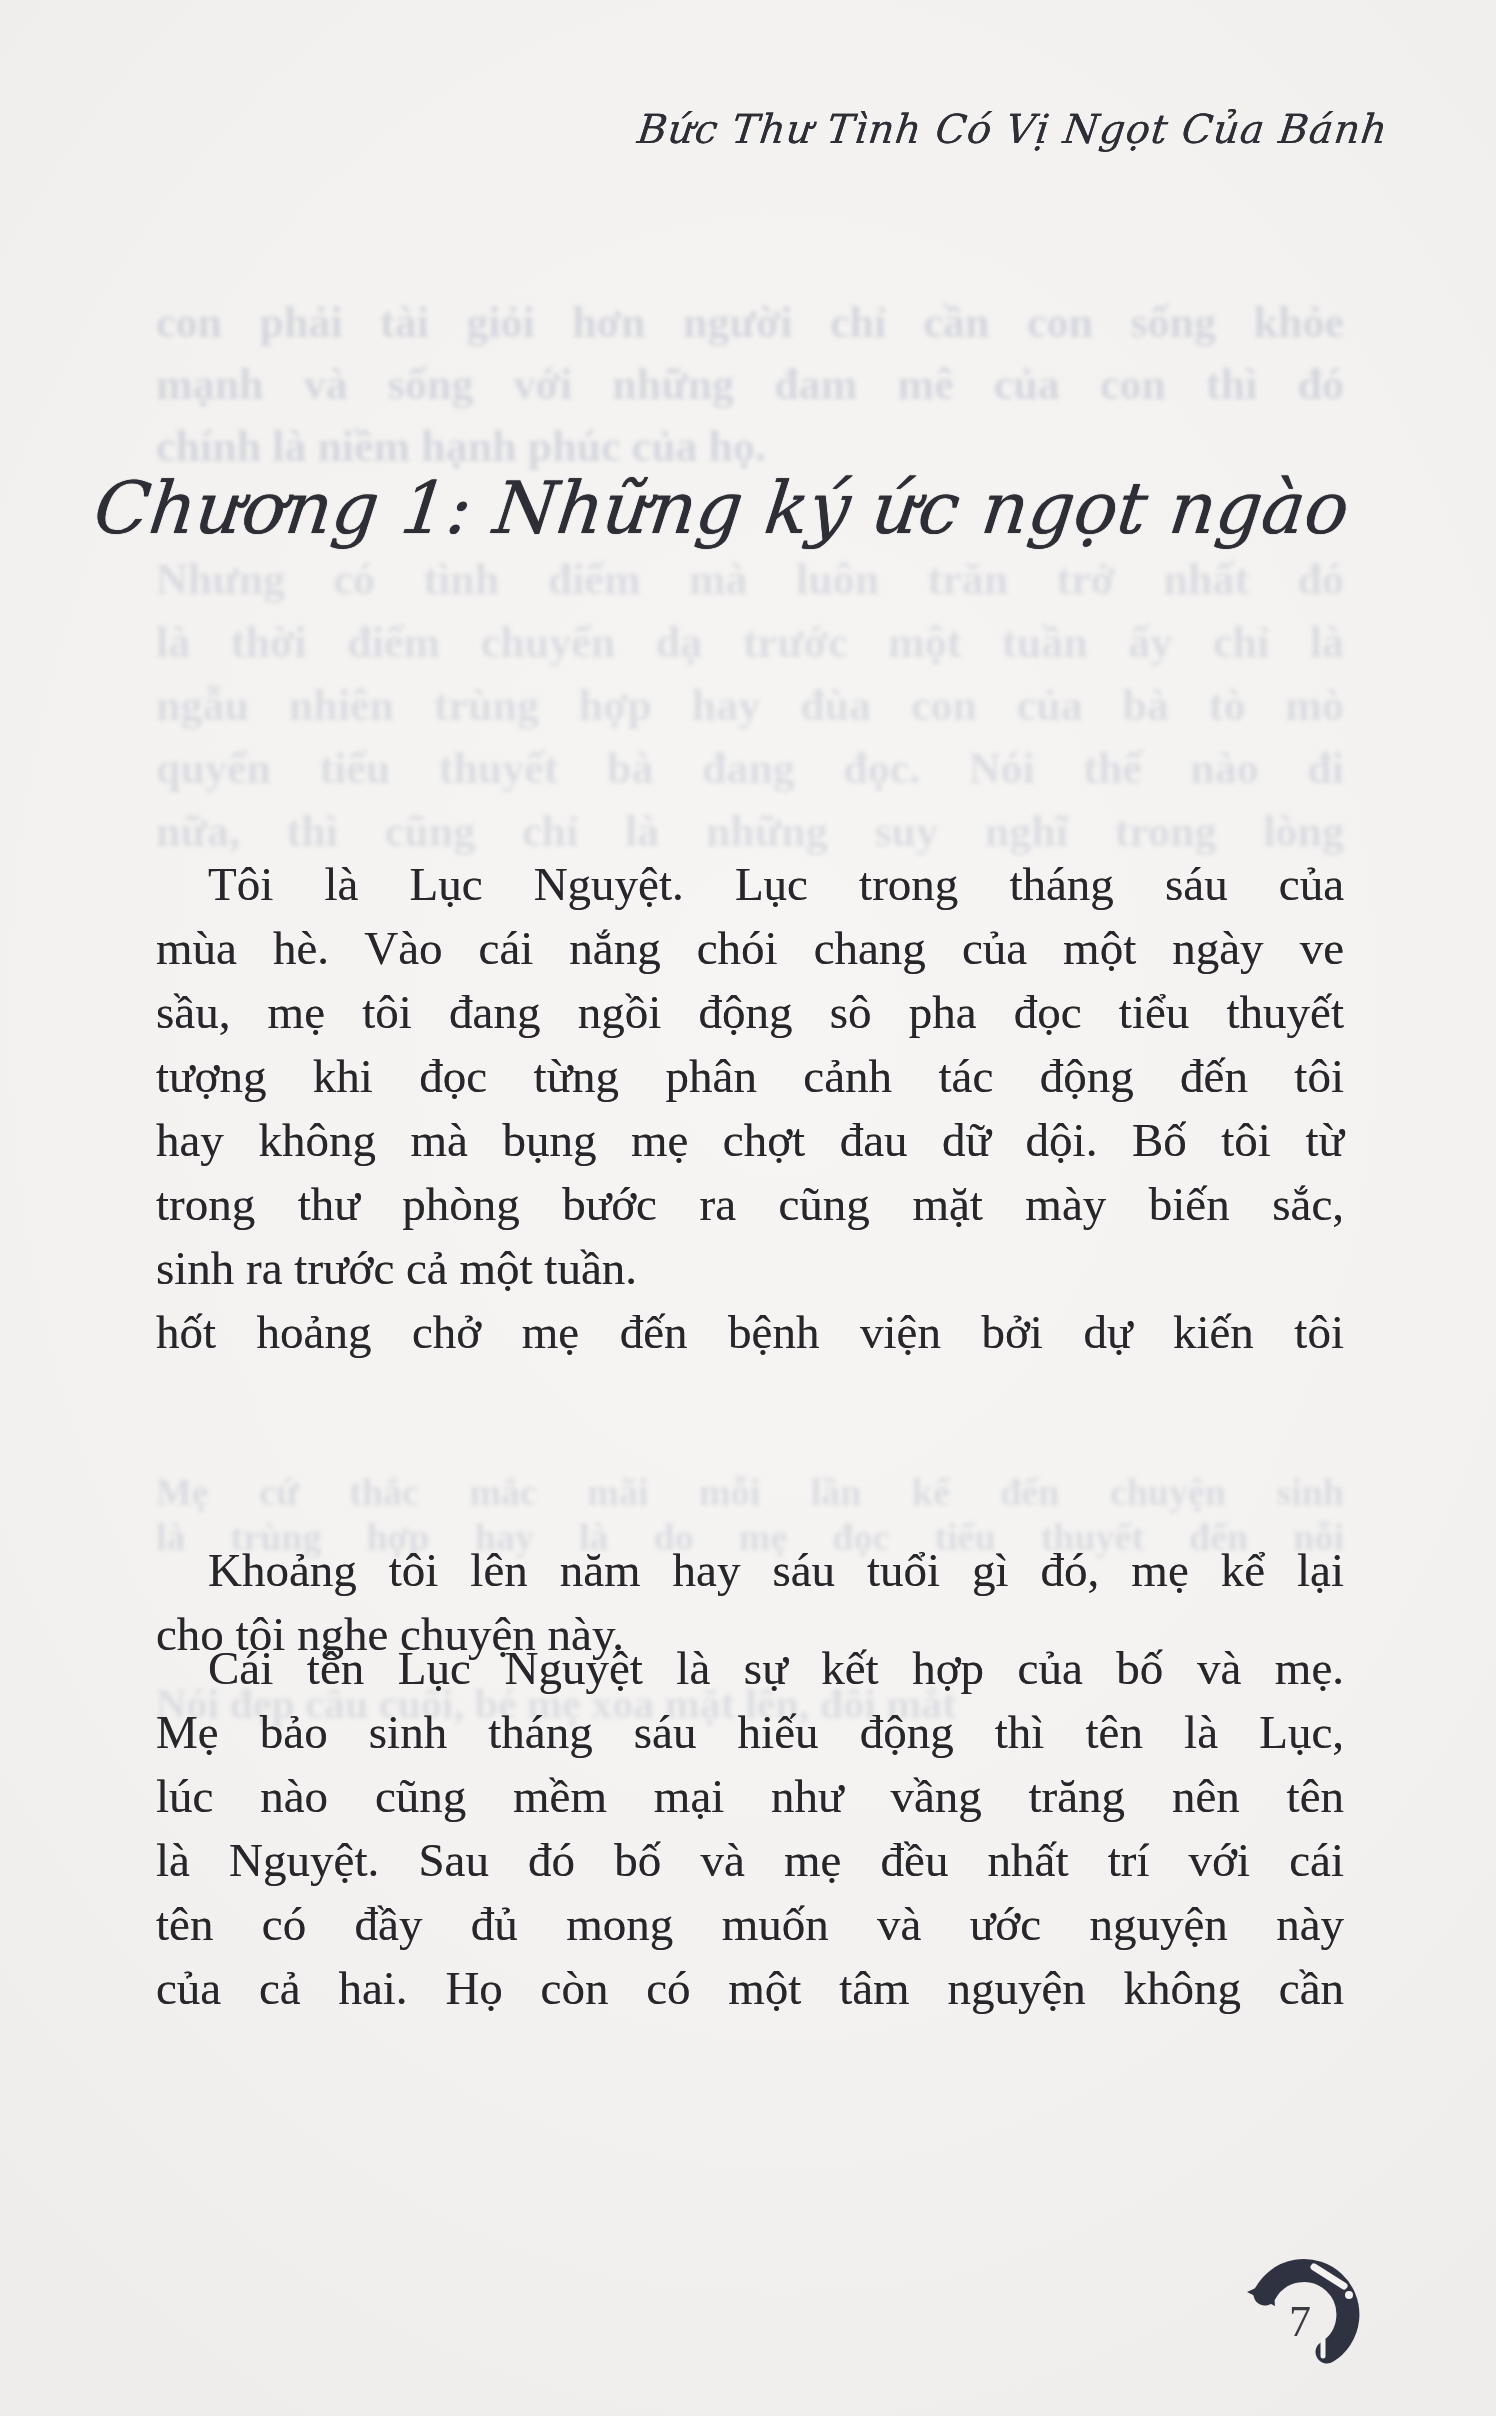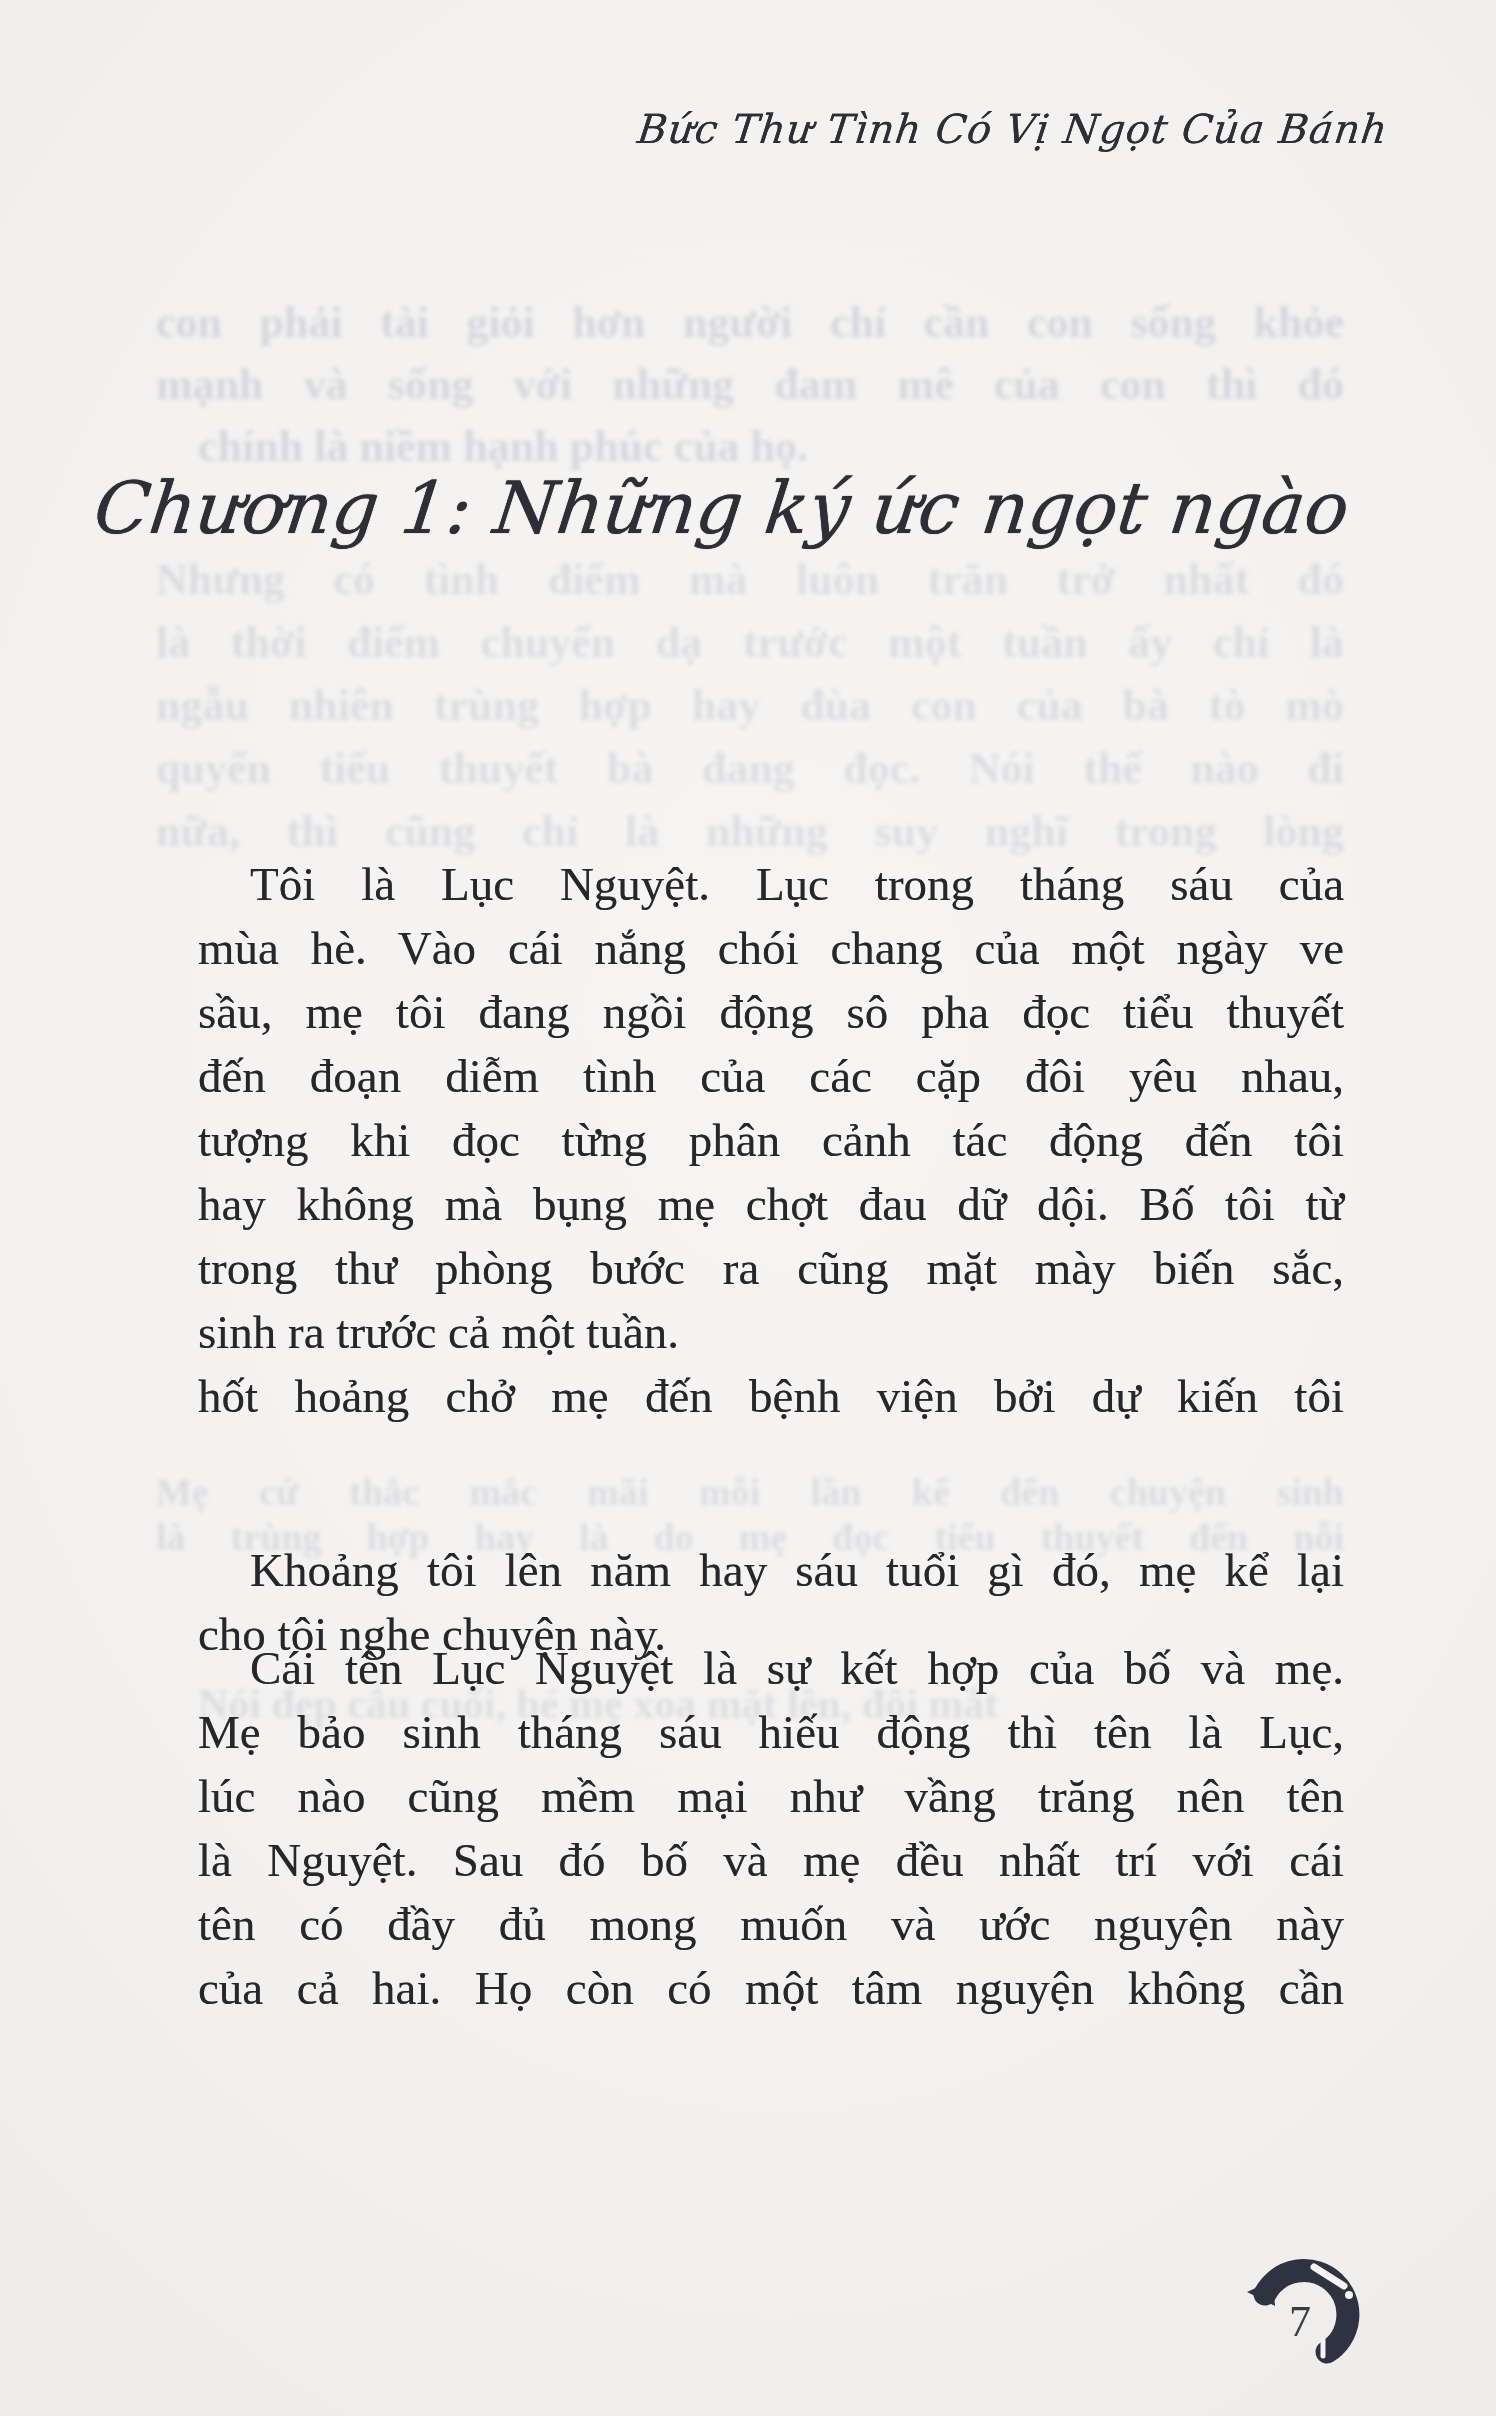--- a/index.html
+++ b/index.html
@@ -35,21 +35,21 @@
   }
   .chapter-title .inner{display:inline-block; transform:skewX(-7deg) translateX(-26px);}
 
   
   .para{
     position:absolute; left:156px; width:1188px;
     font-size:47px; line-height:64px;
     color:#26262b;
     text-shadow:0 0 .4px rgba(40,40,45,.55);
   }
-  .line{ text-align:justify; text-align-last:justify;margin-left:42px; }
+  .line{ text-align:justify; text-align-last:justify; }
   .line.indent{ text-indent:52px; }
   .line.last{ text-align:left; text-align-last:left; }
 
   
   .bleed{
     position:absolute; left:156px; width:1188px;
     color:#7e8cab; opacity:.27;
     filter:blur(2.1px);
     font-weight:bold;
     text-align:justify; text-align-last:justify;
@@ -88,21 +88,20 @@
     <div>là thời điểm chuyển dạ trước một tuần ấy chỉ là</div>
     <div>ngẫu nhiên trùng hợp hay đùa con của bà tò mò</div>
     <div>quyển tiểu thuyết bà đang đọc. Nói thế nào đi</div>
     <div>nữa, thì cũng chỉ là những suy nghĩ trong lòng</div>
   </div>
 
   <div class="para" style="top:852px">
     <div class="line indent">Tôi là Lục Nguyệt. Lục trong tháng sáu của</div>
     <div class="line">mùa hè. Vào cái nắng chói chang của một ngày ve</div>
     <div class="line">sầu, mẹ tôi đang ngồi động sô pha đọc tiểu thuyết</div>
-    <div class="line">đến đoạn diễm tình của các cặp đôi yêu nhau,</div>
     <div class="line">tượng khi đọc từng phân cảnh tác động đến tôi</div>
     <div class="line">hay không mà bụng mẹ chợt đau dữ dội. Bố tôi từ</div>
     <div class="line">trong thư phòng bước ra cũng mặt mày biến sắc,</div>
     <div class="line last">sinh ra trước cả một tuần.</div>
     <div class="line">hốt hoảng chở mẹ đến bệnh viện bởi dự kiến tôi</div>
   </div>
 
   <div class="bleed bleed-gap">
     <div>Mẹ cứ thắc mắc mãi mỗi lần kể đến chuyện sinh</div>
     <div>là trùng hợp hay là do mẹ đọc tiểu thuyết đến nỗi</div>

